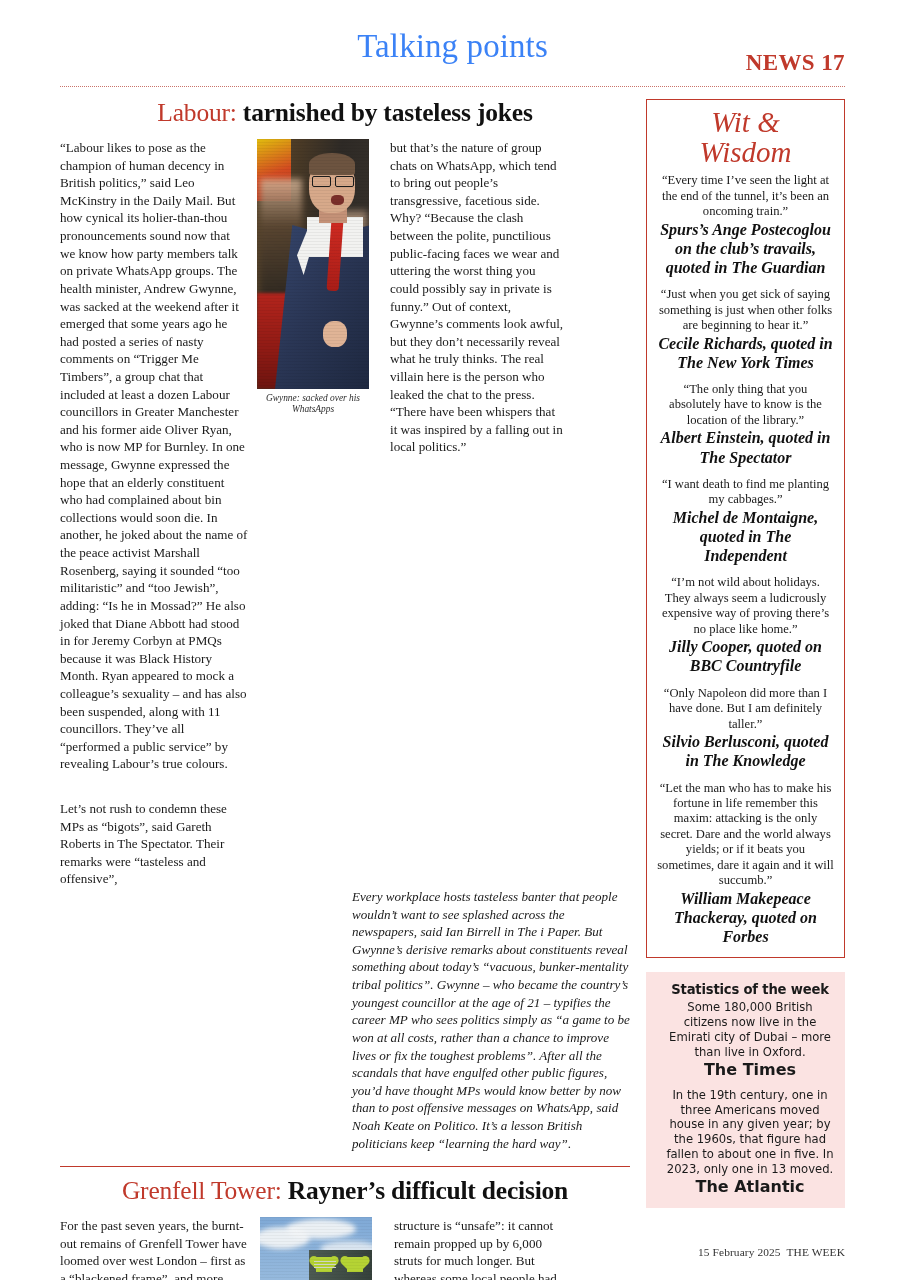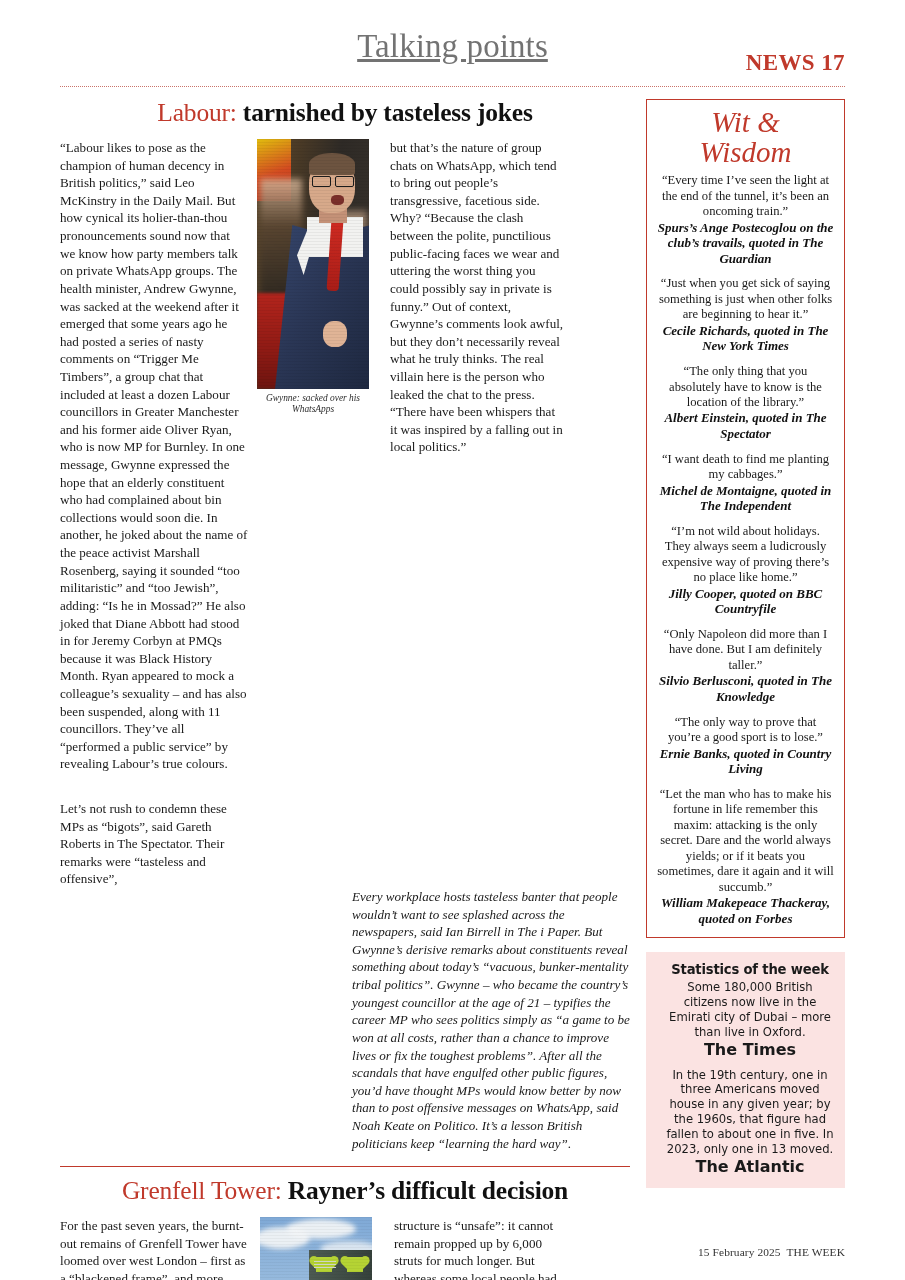--- a/index.html
+++ b/index.html
@@ -26,22 +26,21 @@
     display: flex;
     align-items: baseline;
     justify-content: center;
     position: relative;
     height: 52px;
   }
   .masthead-title {
     font-size: 33px;
     font-weight: normal;
     letter-spacing: 0.1px;
-    color: #737373;
-    text-decoration: underline;
+    color: #3b82f6;
   }
   .masthead-section {
     position: absolute;
     right: 0;
     bottom: 4px;
     color: #c0392b;
     font-size: 23px;
     font-weight: bold;
     letter-spacing: 0.4px;
   }
@@ -201,21 +200,21 @@
     font-weight: normal;
   }
   .quote { margin-bottom: 10px; }
   .quote:last-child { margin-bottom: 0; }
   .quote-text {
     font-size: 12.6px;
     line-height: 1.23;
     color: #1a1a1a;
   }
   .quote-attr {
-    font-size: 13px;
+    font-size: 16px;
     font-style: italic;
     font-weight: bold;
     line-height: 1.2;
     color: #111;
   }
 
   
   .stats-box {
     background: #fbe3e2;
     padding: 10px 11px 12px 20px;
@@ -380,24 +379,20 @@
             </div>
             <div class="quote">
               <div class="quote-text">“I’m not wild about holidays. They always seem a ludicrously expensive way of proving there’s no place like home.”</div>
               <div class="quote-attr">Jilly Cooper, quoted on BBC Countryfile</div>
             </div>
             <div class="quote">
               <div class="quote-text">“Only Napoleon did more than I have done. But I am definitely taller.”</div>
               <div class="quote-attr">Silvio Berlusconi, quoted in The Knowledge</div>
             </div>
             <div class="quote">
-              <div class="quote-text">“The only way to prove that you’re a good sport is to lose.”</div>
-              <div class="quote-attr">Ernie Banks, quoted in Country Living</div>
-            </div>
-            <div class="quote">
               <div class="quote-text">“Let the man who has to make his fortune in life remember this maxim: attacking is the only secret. Dare and the world always yields; or if it beats you sometimes, dare it again and it will succumb.”</div>
               <div class="quote-attr">William Makepeace Thackeray, quoted on Forbes</div>
             </div>
           </div>
       </div>
 
       <div class="stats-box">
         <div class="stats-title">Statistics of the week</div>
         <div id="stat-list">
             <div class="stat">

